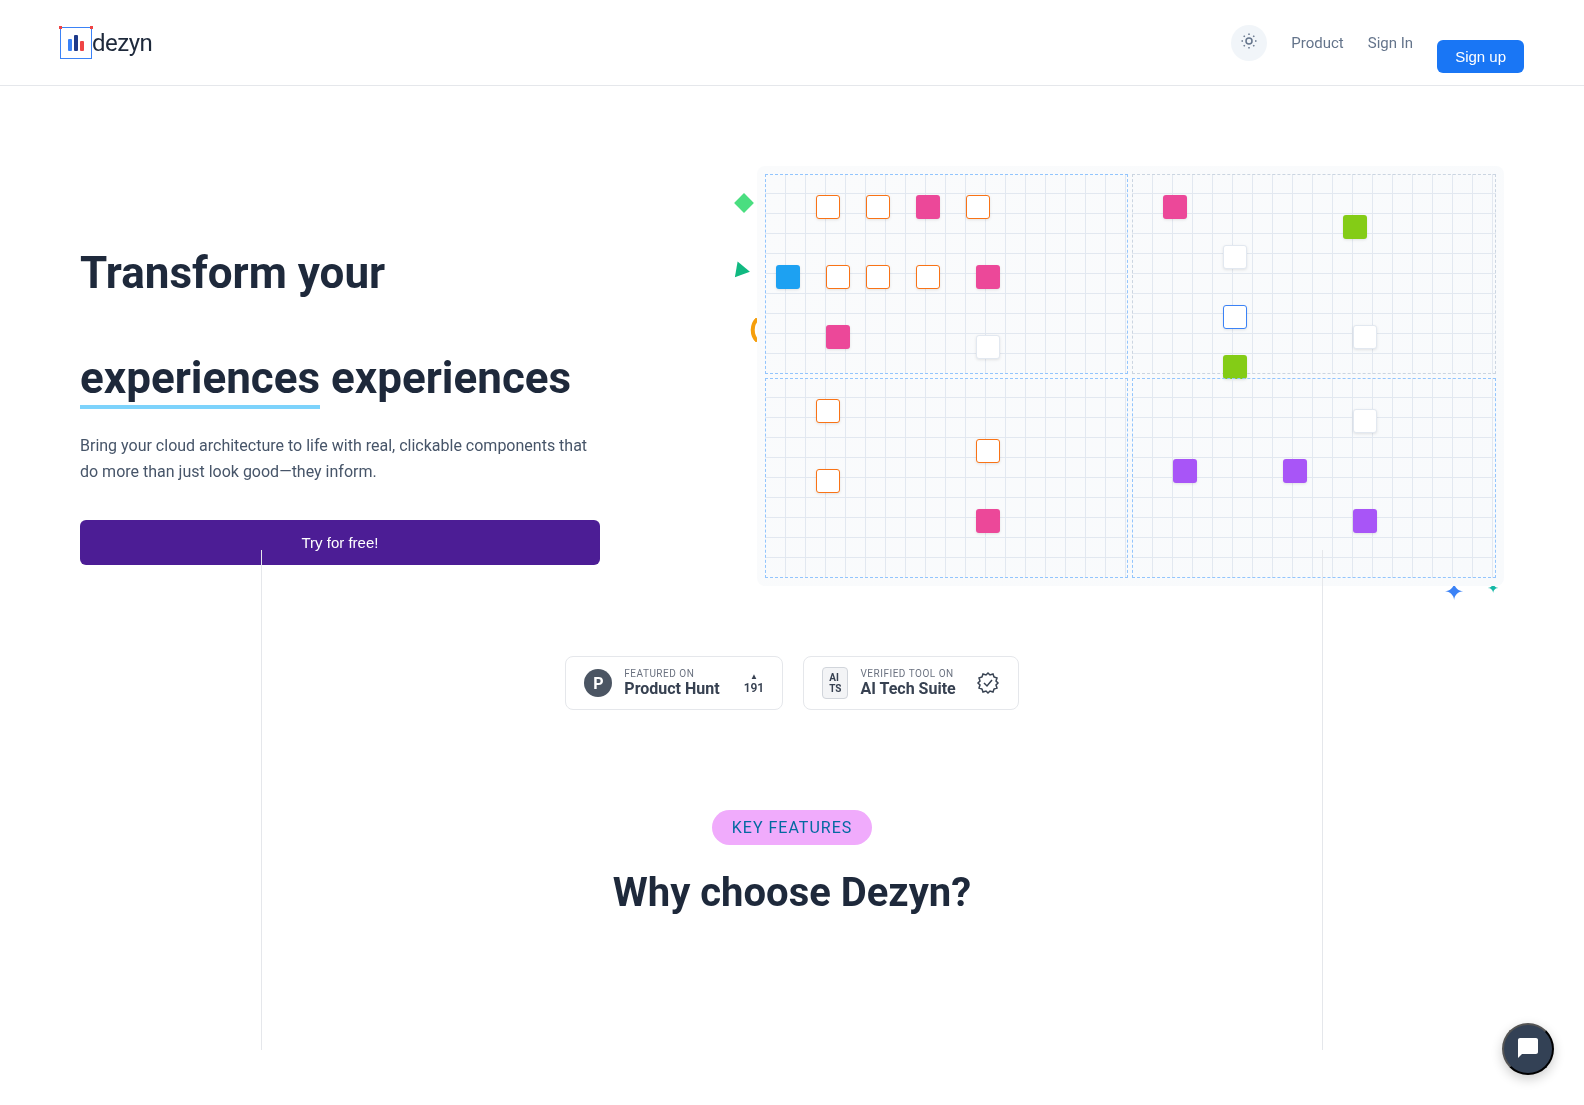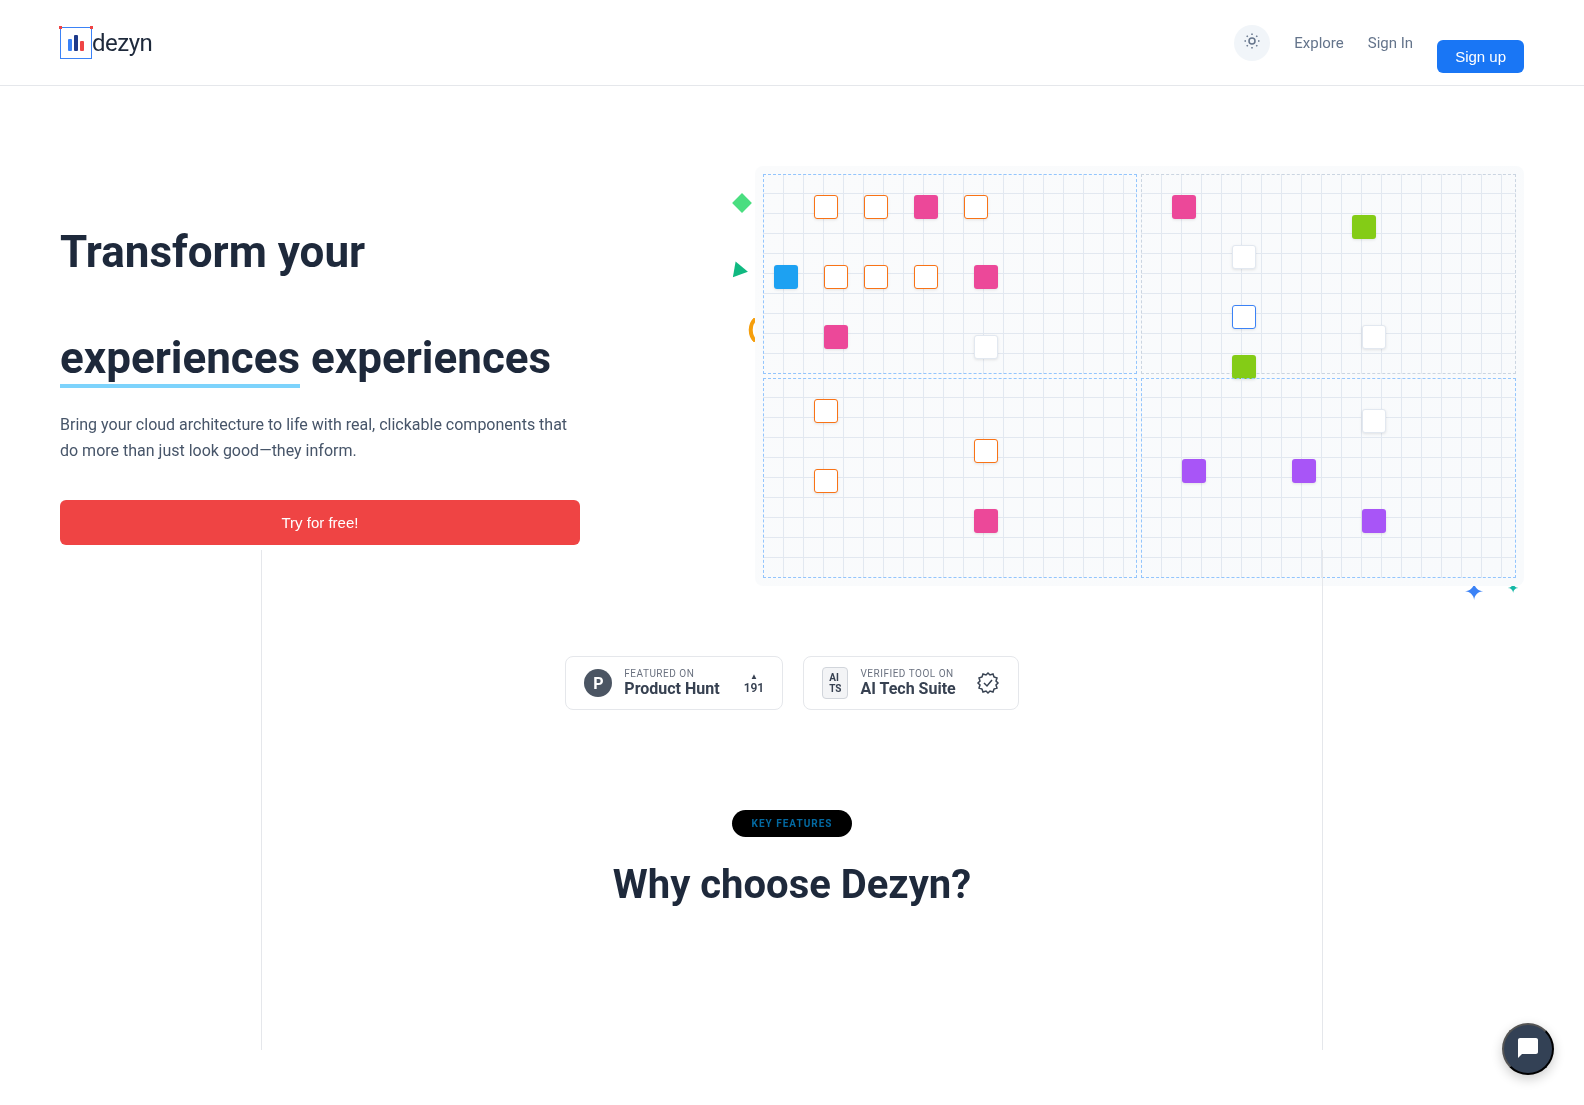--- a/index.html
+++ b/index.html
@@ -116,22 +116,23 @@
       font-size: 15px;
       border: none;
       cursor: pointer;
       font-weight: 500;
       margin-top: 28px;
     }
     
     
     .hero {
       display: flex;
-      padding: 80px 60px 40px;
+      padding: 80px 80px 40px;
       gap: 36px;
+      align-items: center;
     }
     
     .hero-left {
       flex: 0 0 45%;
       padding-top: 60px;
     }
     
     .hero-title {
       font-size: 44px;
       font-weight: 700;
@@ -148,21 +149,21 @@
     
     .hero-subtitle {
       font-size: 16px;
       color: #475569;
       line-height: 1.6;
       margin-bottom: 36px;
       max-width: 520px;
     }
     
     .cta-btn {
-      background: #ef4444;
+      background: #4c1d95;
       color: white;
       padding: 14px 24px;
       border-radius: 6px;
       font-size: 15px;
       border: none;
       cursor: pointer;
       font-weight: 500;
       width: 100%;
       max-width: 520px;
     }
@@ -368,26 +369,26 @@
     }
     
     
     .features {
       text-align: center;
       padding: 40px 0;
     }
     
     .features-pill {
       display: inline-block;
-      background: #000000;
+      background: #f0abfc;
       color: #0369a1;
       padding: 8px 20px;
       border-radius: 999px;
-      font-size: 10px;
-      font-weight: 700;
+      font-size: 16px;
+      font-weight: 400;
       letter-spacing: 1px;
       margin-bottom: 24px;
     }
     
     .features-title {
       font-size: 40px;
       font-weight: 700;
       color: #1e293b;
     }
     
@@ -453,21 +454,21 @@
           <line x1="12" y1="20" x2="12" y2="22"></line>
           <line x1="4.93" y1="4.93" x2="6.34" y2="6.34"></line>
           <line x1="17.66" y1="17.66" x2="19.07" y2="19.07"></line>
           <line x1="2" y1="12" x2="4" y2="12"></line>
           <line x1="20" y1="12" x2="22" y2="12"></line>
           <line x1="4.93" y1="19.07" x2="6.34" y2="17.66"></line>
           <line x1="17.66" y1="6.34" x2="19.07" y2="4.93"></line>
         </svg>
       </span>
     </button>
-    <a class="nav-link">Explore</a>
+    <a class="nav-link">Product</a>
     <a class="nav-link">Sign In</a>
     <button class="signup-btn">Sign up</button>
   </div>
 </header>
 
 <section class="hero">
   <div class="hero-left">
     <h1 class="hero-title">
       <span>Transform your</span><br>
       <br>

